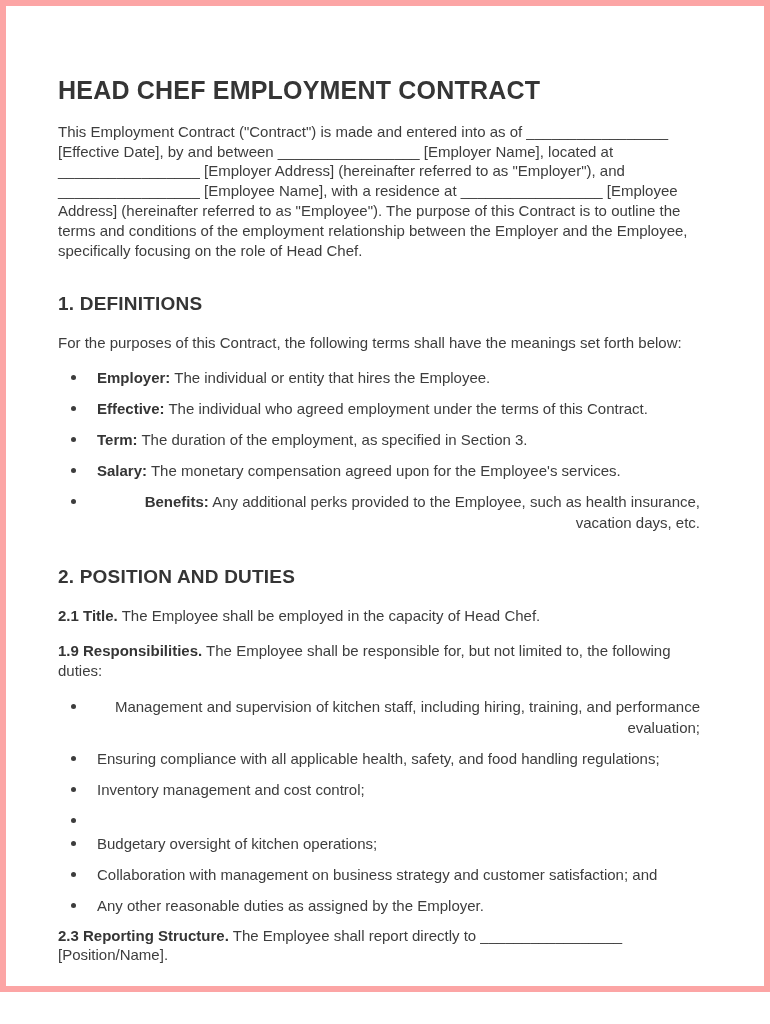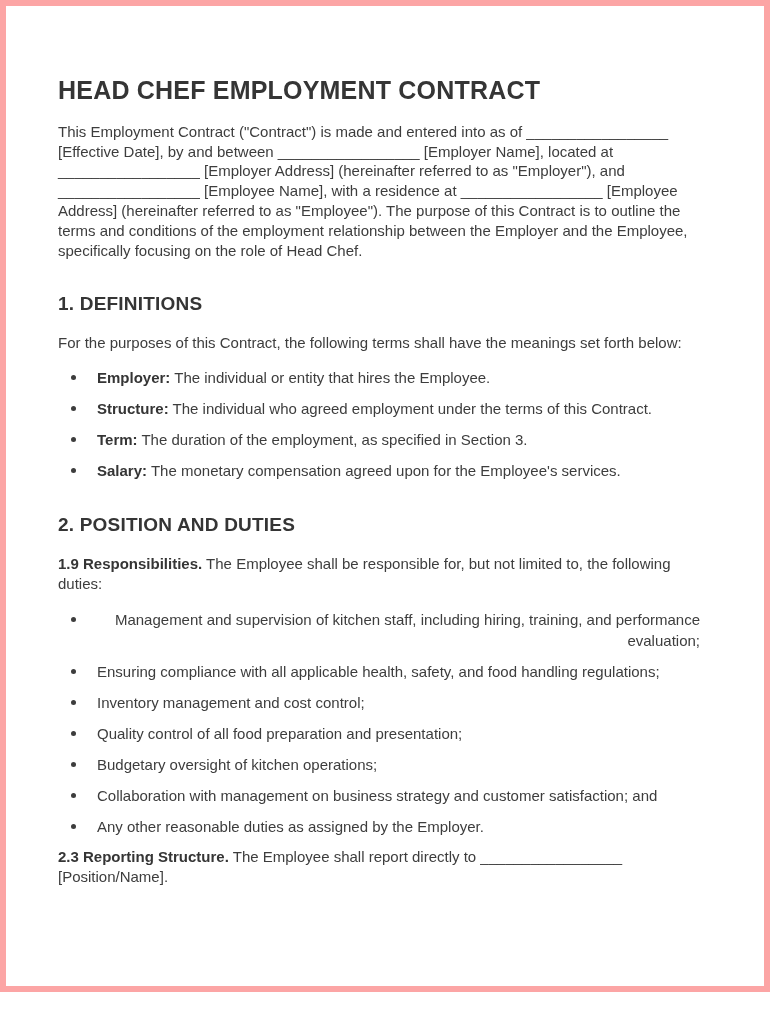--- a/index.html
+++ b/index.html
@@ -85,53 +85,57 @@
 
   <p class="body">For the purposes of this Contract, the following terms shall have the meanings set forth below:</p>
 
   <ul class="bullets">
     <li>
       <span class="dot"></span>
       <span class="bullet-text"><b>Employer:</b><span> The individual or entity that hires the Employee.</span></span>
     </li>
     <li>
       <span class="dot"></span>
-      <span class="bullet-text"><b>Structure:</b><span> The individual who agreed employment under the terms of this Contract.</span></span>
+      <span class="bullet-text"><b>Effective:</b><span> The individual who agreed employment under the terms of this Contract.</span></span>
     </li>
     <li>
       <span class="dot"></span>
       <span class="bullet-text"><b>Term:</b><span> The duration of the employment, as specified in Section 3.</span></span>
     </li>
     <li>
       <span class="dot"></span>
       <span class="bullet-text"><b>Salary:</b><span> The monetary compensation agreed upon for the Employee's services.</span></span>
     </li>
+    <li>
+      <span class="dot"></span>
+      <span class="bullet-text"><b>Benefits:</b><span> Any additional perks provided to the Employee, such as health insurance, vacation days, etc.</span></span>
+    </li>
   </ul>
 
   <h2 class="section-heading">2. POSITION AND DUTIES</h2>
 
+  <p class="body clause"><b>2.1 Title.</b><span> The Employee shall be employed in the capacity of Head Chef.</span></p>
 
   <p class="body clause"><b>1.9 Responsibilities.</b><span> The Employee shall be responsible for, but not limited to, the following duties:</span></p>
 
   <ul class="bullets">
     <li>
       <span class="dot"></span>
       <span class="bullet-text">Management and supervision of kitchen staff, including hiring, training, and performance evaluation;</span>
     </li>
     <li>
       <span class="dot"></span>
       <span class="bullet-text">Ensuring compliance with all applicable health, safety, and food handling regulations;</span>
     </li>
     <li>
       <span class="dot"></span>
       <span class="bullet-text">Inventory management and cost control;</span>
     </li>
     <li>
       <span class="dot"></span>
-      <span class="bullet-text">Quality control of all food preparation and presentation;</span>
     </li>
     <li>
       <span class="dot"></span>
       <span class="bullet-text">Budgetary oversight of kitchen operations;</span>
     </li>
     <li>
       <span class="dot"></span>
       <span class="bullet-text">Collaboration with management on business strategy and customer satisfaction; and</span>
     </li>
     <li>

